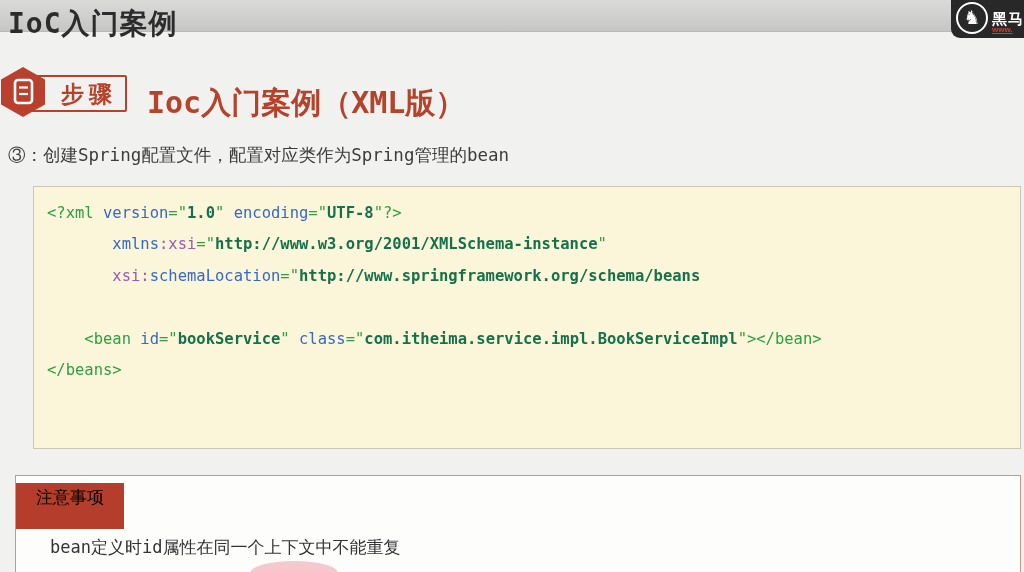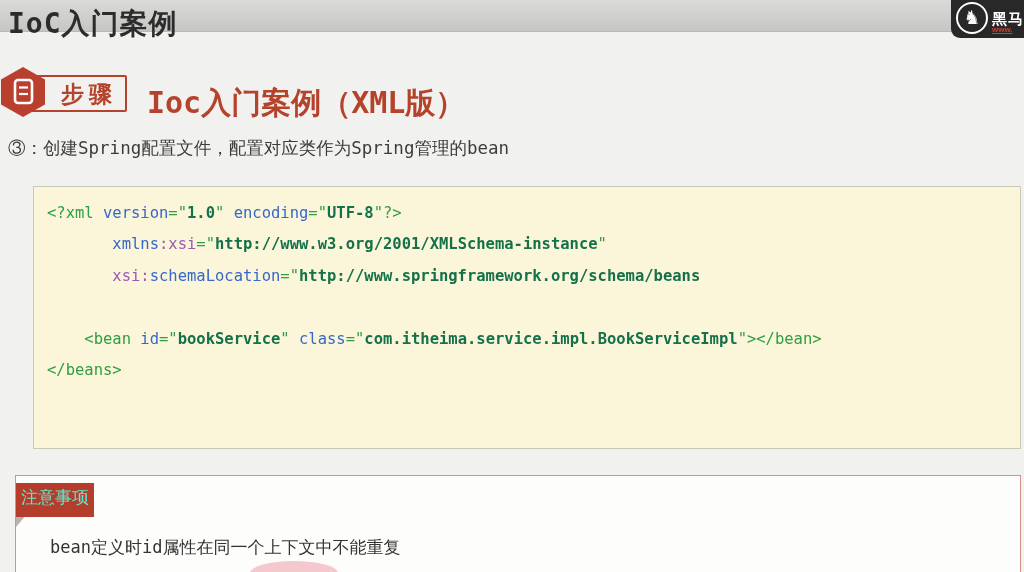--- a/index.html
+++ b/index.html
@@ -60,21 +60,21 @@
     margin-right:-5px;
   }
   .section-title{
     position:absolute;left:147px;top:72px;
     font-size:30px;font-weight:bold;color:var(--accent);
     font-family:"DejaVu Sans Mono","Liberation Sans",sans-serif;
     margin-top:11px;
   }
   
   .step-text{
-    position:absolute;left:8px;top:136px;
+    position:absolute;left:8px;top:143px;
     font-size:17.5px;color:#3c3c3c;
     font-family:"DejaVu Sans Mono","Liberation Sans",sans-serif;
   }
   
   .code-block{
     position:absolute;left:33px;top:186px;width:988px;height:263px;
     background:var(--code-bg);
     border:1px solid var(--code-border);
     padding:11px 0 0 13px;
   }
@@ -87,22 +87,22 @@
   .tok-attr{color:var(--attr-blue);}
   .tok-ns{color:var(--ns-purple);}
   .tok-val{color:var(--value-green);font-weight:bold;}
   .tok-plain{color:#333;}
   
   .notice-box{
     position:absolute;left:15px;top:475px;width:1006px;height:120px;
     background:#fdfdfc;border:1px solid var(--notice-border);
   }
   .notice-badge{
-    position:absolute;left:16px;top:483px;height:34px;line-height:30px;
-    padding:0 5px;background:var(--badge-red);color:#5eead4;
+    position:absolute;left:16px;top:483px;height:46px;line-height:30px;
+    padding:0 20px;background:var(--badge-red);color:#000000;
     font-size:17px;z-index:2;
   }
   .notice-fold{
     position:absolute;left:16px;top:513px;width:0;height:0;
     border-top:14px solid #b9b3af;border-right:12px solid transparent;
   }
   .notice-text{
     position:absolute;left:50px;top:536px;
     font-size:17px;color:#333;
     font-family:"DejaVu Sans Mono","Liberation Sans",sans-serif;

